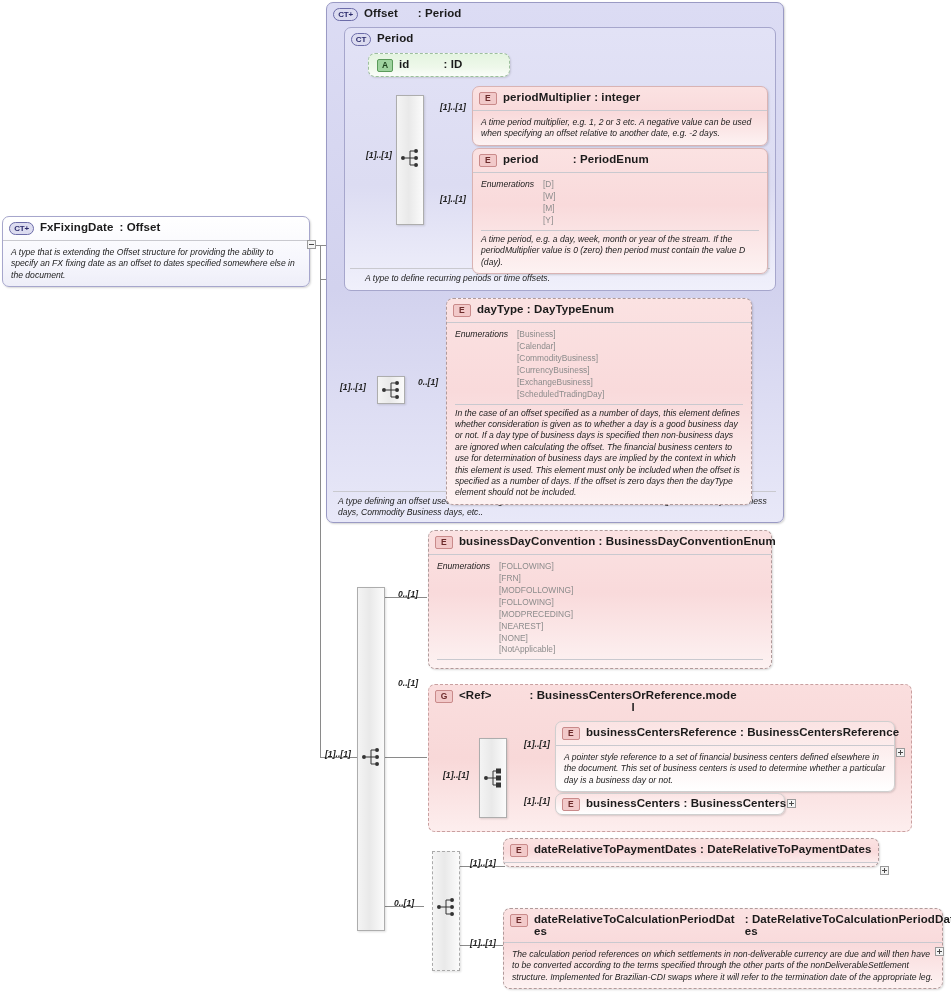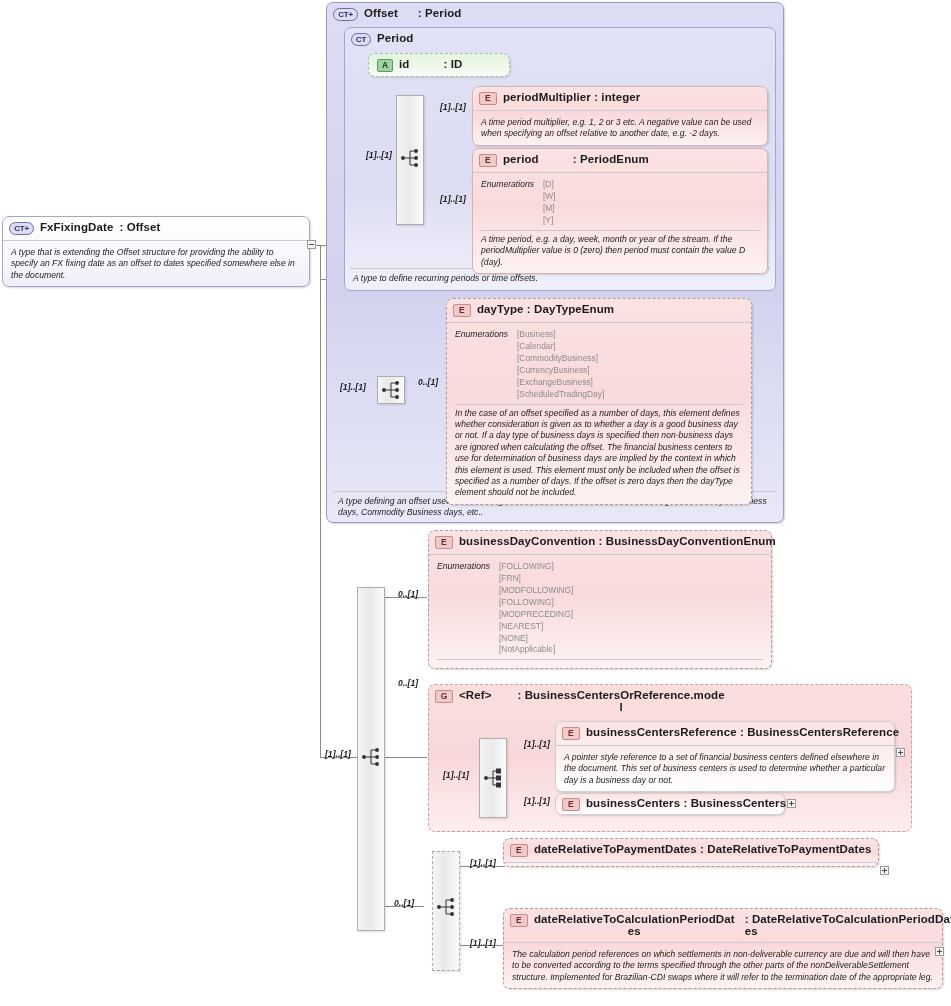--- a/index.html
+++ b/index.html
@@ -183,21 +183,21 @@
   </div>
 
   <div class="node ct-inner" style="left:344px; top:27px; width:432px; height:264px;">
     <div class="hdr">
       <span class="badge b-ct" style="width:20px;">CT</span>
       <span class="nm">Period</span>
     </div>
   </div>
   <div style="position:absolute; left:350px; top:267px; width:420px;">
     <div class="sep"></div>
-    <div class="desc" style="padding:1px 3px;">A type to define recurring periods or time offsets.</div>
+    <div class="desc" style="padding:1px 3px;margin-left:12px;">A type to define recurring periods or time offsets.</div>
   </div>
 
   <div class="node attr" style="left:368px; top:53px; width:142px; height:24px;">
     <div class="hdr" style="padding:4px 6px 4px 8px;">
       <span class="badge b-a">A</span>
       <span class="nm">id</span>
       <span class="nm" style="margin-left:28px;">: ID</span>
     </div>
   </div>
 
@@ -332,21 +332,21 @@
         </div>
       </div>
       <div class="sep" style="margin-top:3px;"></div>
     </div>
   </div>
 
   <div class="node grp" style="left:428px; top:684px; width:484px; height:148px;">
     <div class="hdr" style="align-items:flex-start;">
       <span class="badge b-g">G</span>
       <span class="nm">&lt;Ref&gt;</span>
-      <span style="margin-left:20px; display:block;text-align:center;">
+      <span style="margin-left:32px; display:block;text-align:center;">
         <span class="nm" style="display:block;">: BusinessCentersOrReference.mode</span>
         <span class="nm" style="display:block;">l</span>
       </span>
     </div>
   </div>
 
   <div class="bar" style="left:479px; top:738px; width:28px; height:80px;"></div>
   <div class="comp" style="left:483px; top:767px;">
     <svg width="22" height="22" viewBox="0 0 22 22">
       <circle cx="3" cy="11" r="2" fill="#333"></circle>
@@ -406,21 +406,21 @@
       <span class="badge b-e">E</span>
       <span class="nm">dateRelativeToPaymentDates : DateRelativeToPaymentDates</span>
     </div>
     <div class="sep"></div>
   </div>
   <div class="exp plus" style="left:880px; top:866px;"></div>
 
   <div class="node el dashed" style="left:503px; top:908px; width:440px;">
     <div class="hdr" style="align-items:flex-start;">
       <span class="badge b-e">E</span>
-      <span style="display:block;text-align:center;">
+      <span style="display:block;">
         <span class="nm" style="display:block;">dateRelativeToCalculationPeriodDat</span>
         <span class="nm" style="display:block;">es</span>
       </span>
       <span style="display:block; margin-left:4px;">
         <span class="nm" style="display:block;">: DateRelativeToCalculationPeriodDat</span>
         <span class="nm" style="display:block;">es</span>
       </span>
     </div>
     <div class="sep"></div>
     <div class="body">

